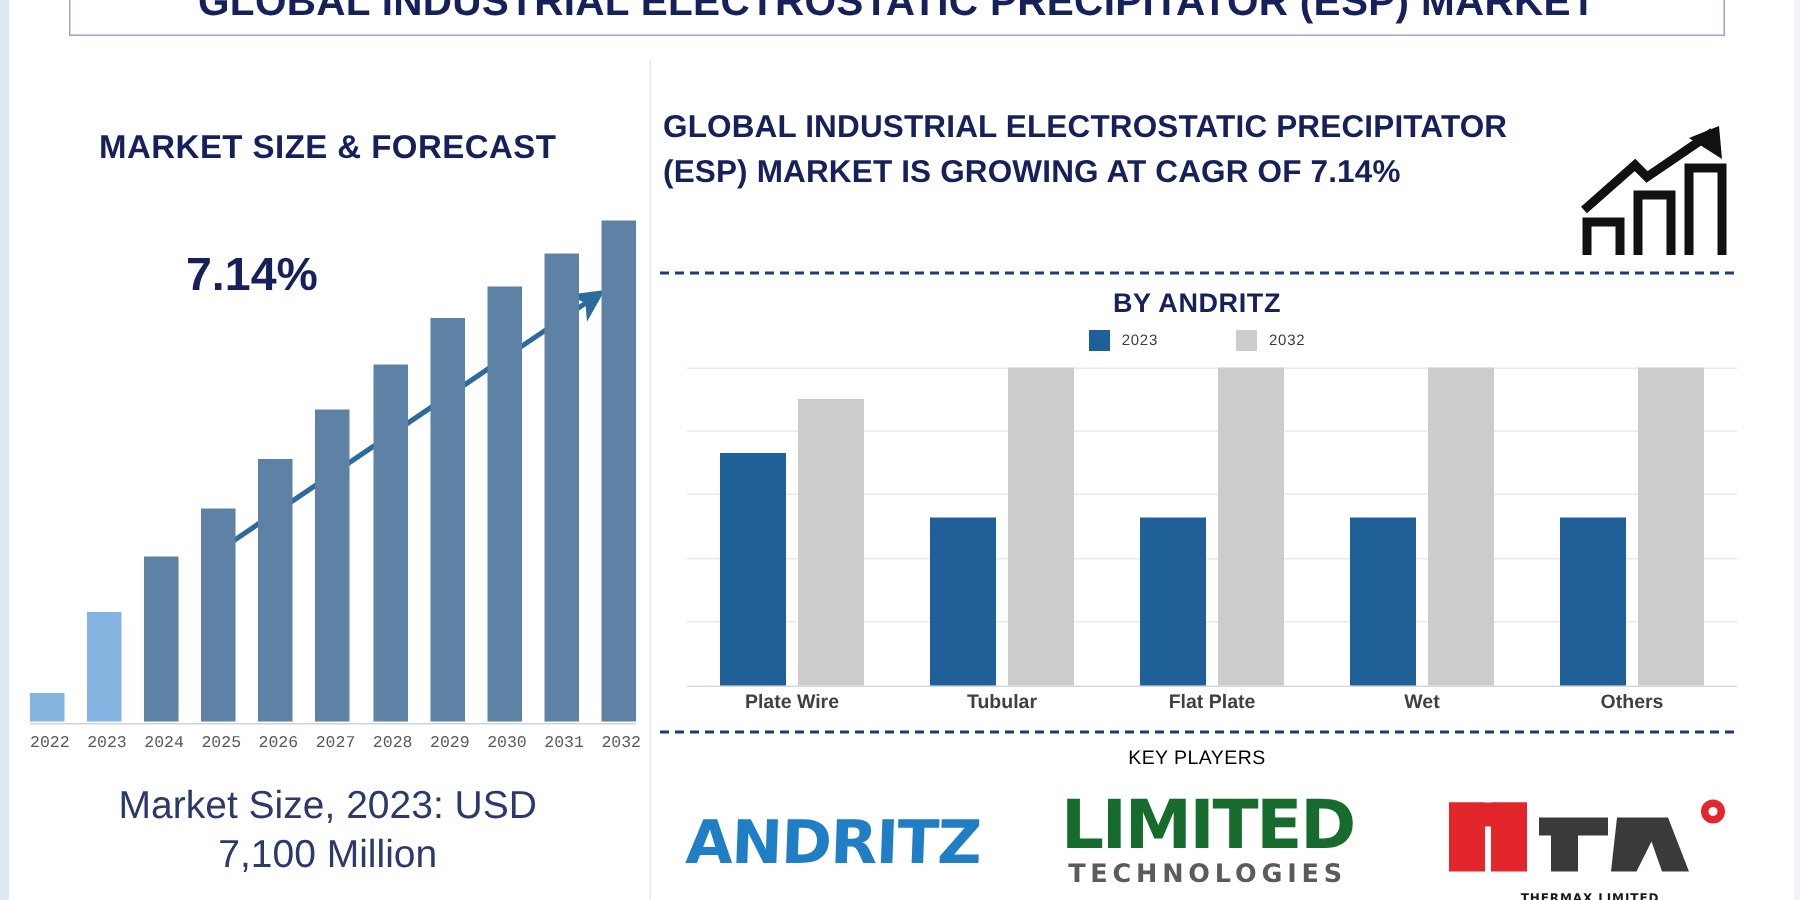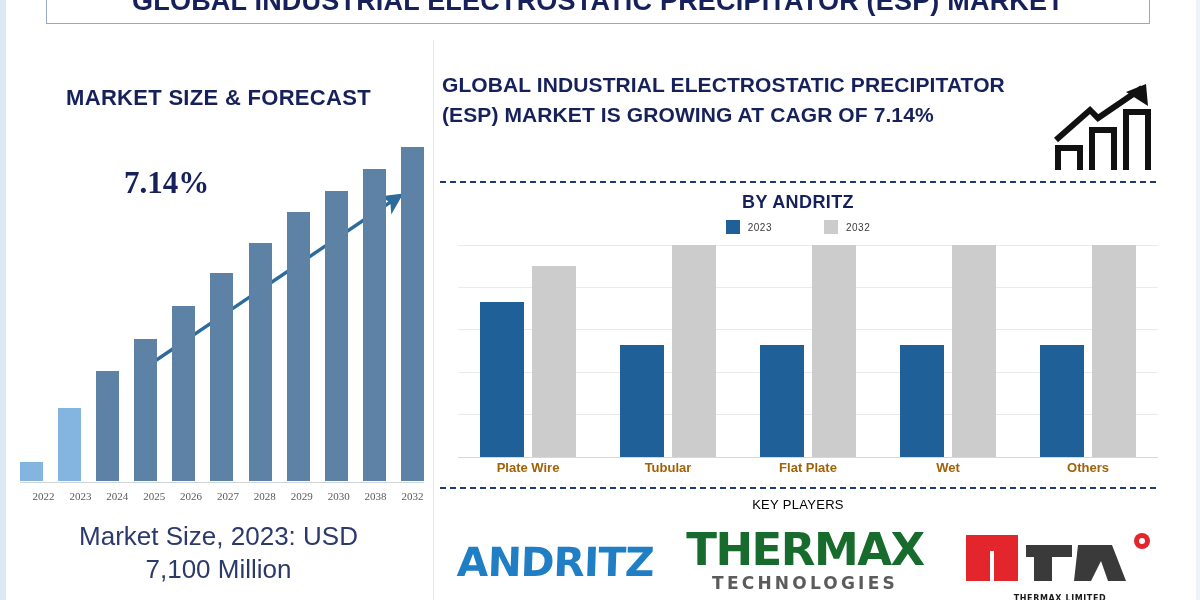--- a/index.html
+++ b/index.html
@@ -81,21 +81,21 @@
     color: #16215b;
     letter-spacing: .3px;
   }
   #cagr-value-left {
     position: absolute;
     left: 118px;
     top: 125px;
     font-size: 31px;
     font-weight: bold;
     color: #16215b;
-    font-family: Liberation Serif, serif;
+    font-family: Liberation Sans, sans-serif;
   }
 
   
   #growth-arrow {
     position: absolute;
     left: 0;
     top: 45px;
     width: 425px;
     height: 420px;
     pointer-events: none;
@@ -140,22 +140,21 @@
     top: 450px;
     width: 404px;
     display: flex;
     justify-content: space-between;
   }
   #left-years span {
     width: 23px;
     text-align: center;
     font-size: 11px;
     color: #5a5a5a;
-    font-family: Liberation Serif, serif;
-    margin-left: 12px;
+    font-family: Liberation Mono, monospace;
   }
   #market-size-value {
     position: absolute;
     left: 0;
     top: 480px;
     width: 425px;
     text-align: center;
     font-size: 26px;
     font-weight: normal;
     color: #2b3a6b;
@@ -305,21 +304,21 @@
     top: 420px;
     width: 700px;
     display: flex;
     justify-content: space-around;
   }
   #design-cats span {
     width: 100px;
     text-align: center;
     font-size: 13px;
     font-weight: bold;
-    color: #a16207;
+    color: #404040;
   }
 
   
   #key-players-title {
     position: absolute;
     left: 0;
     top: 457px;
     width: 716px;
     text-align: center;
     font-size: 13px;
@@ -427,21 +426,21 @@
     <div id="left-years">
       <span>2022</span>
       <span>2023</span>
       <span>2024</span>
       <span>2025</span>
       <span>2026</span>
       <span>2027</span>
       <span>2028</span>
       <span>2029</span>
       <span>2030</span>
-      <span>2038</span>
+      <span>2031</span>
       <span>2032</span>
     </div>
 
     <div id="market-size-value">
       <div>Market Size, 2023: USD</div>
       <div>7,100 Million</div>
     </div>
   </div>
 
   <div id="v-divider"></div>
@@ -523,21 +522,21 @@
 
     <div id="key-players-title">KEY PLAYERS</div>
 
     <div id="logos">
 
       <div class="logo-slot" id="logo-andritz">
         <span class="andritz-word">ANDRITZ</span>
       </div>
 
       <div class="logo-slot" id="logo-beltran">
-        <span class="beltran-word">THERMAX</span>
+        <span class="beltran-word">LIMITED</span>
         <span class="beltran-sub">TECHNOLOGIES</span>
       </div>
 
       <div class="logo-slot" id="logo-thermax">
         <svg width="200" height="64" viewBox="0 0 200 64" xmlns="http://www.w3.org/2000/svg">
           <g fill="#e3262b">
             <rect x="6" y="6" width="24" height="46"></rect>
             <rect x="34" y="6" width="24" height="46"></rect>
             <rect x="6" y="6" width="52" height="16"></rect>
           </g>

